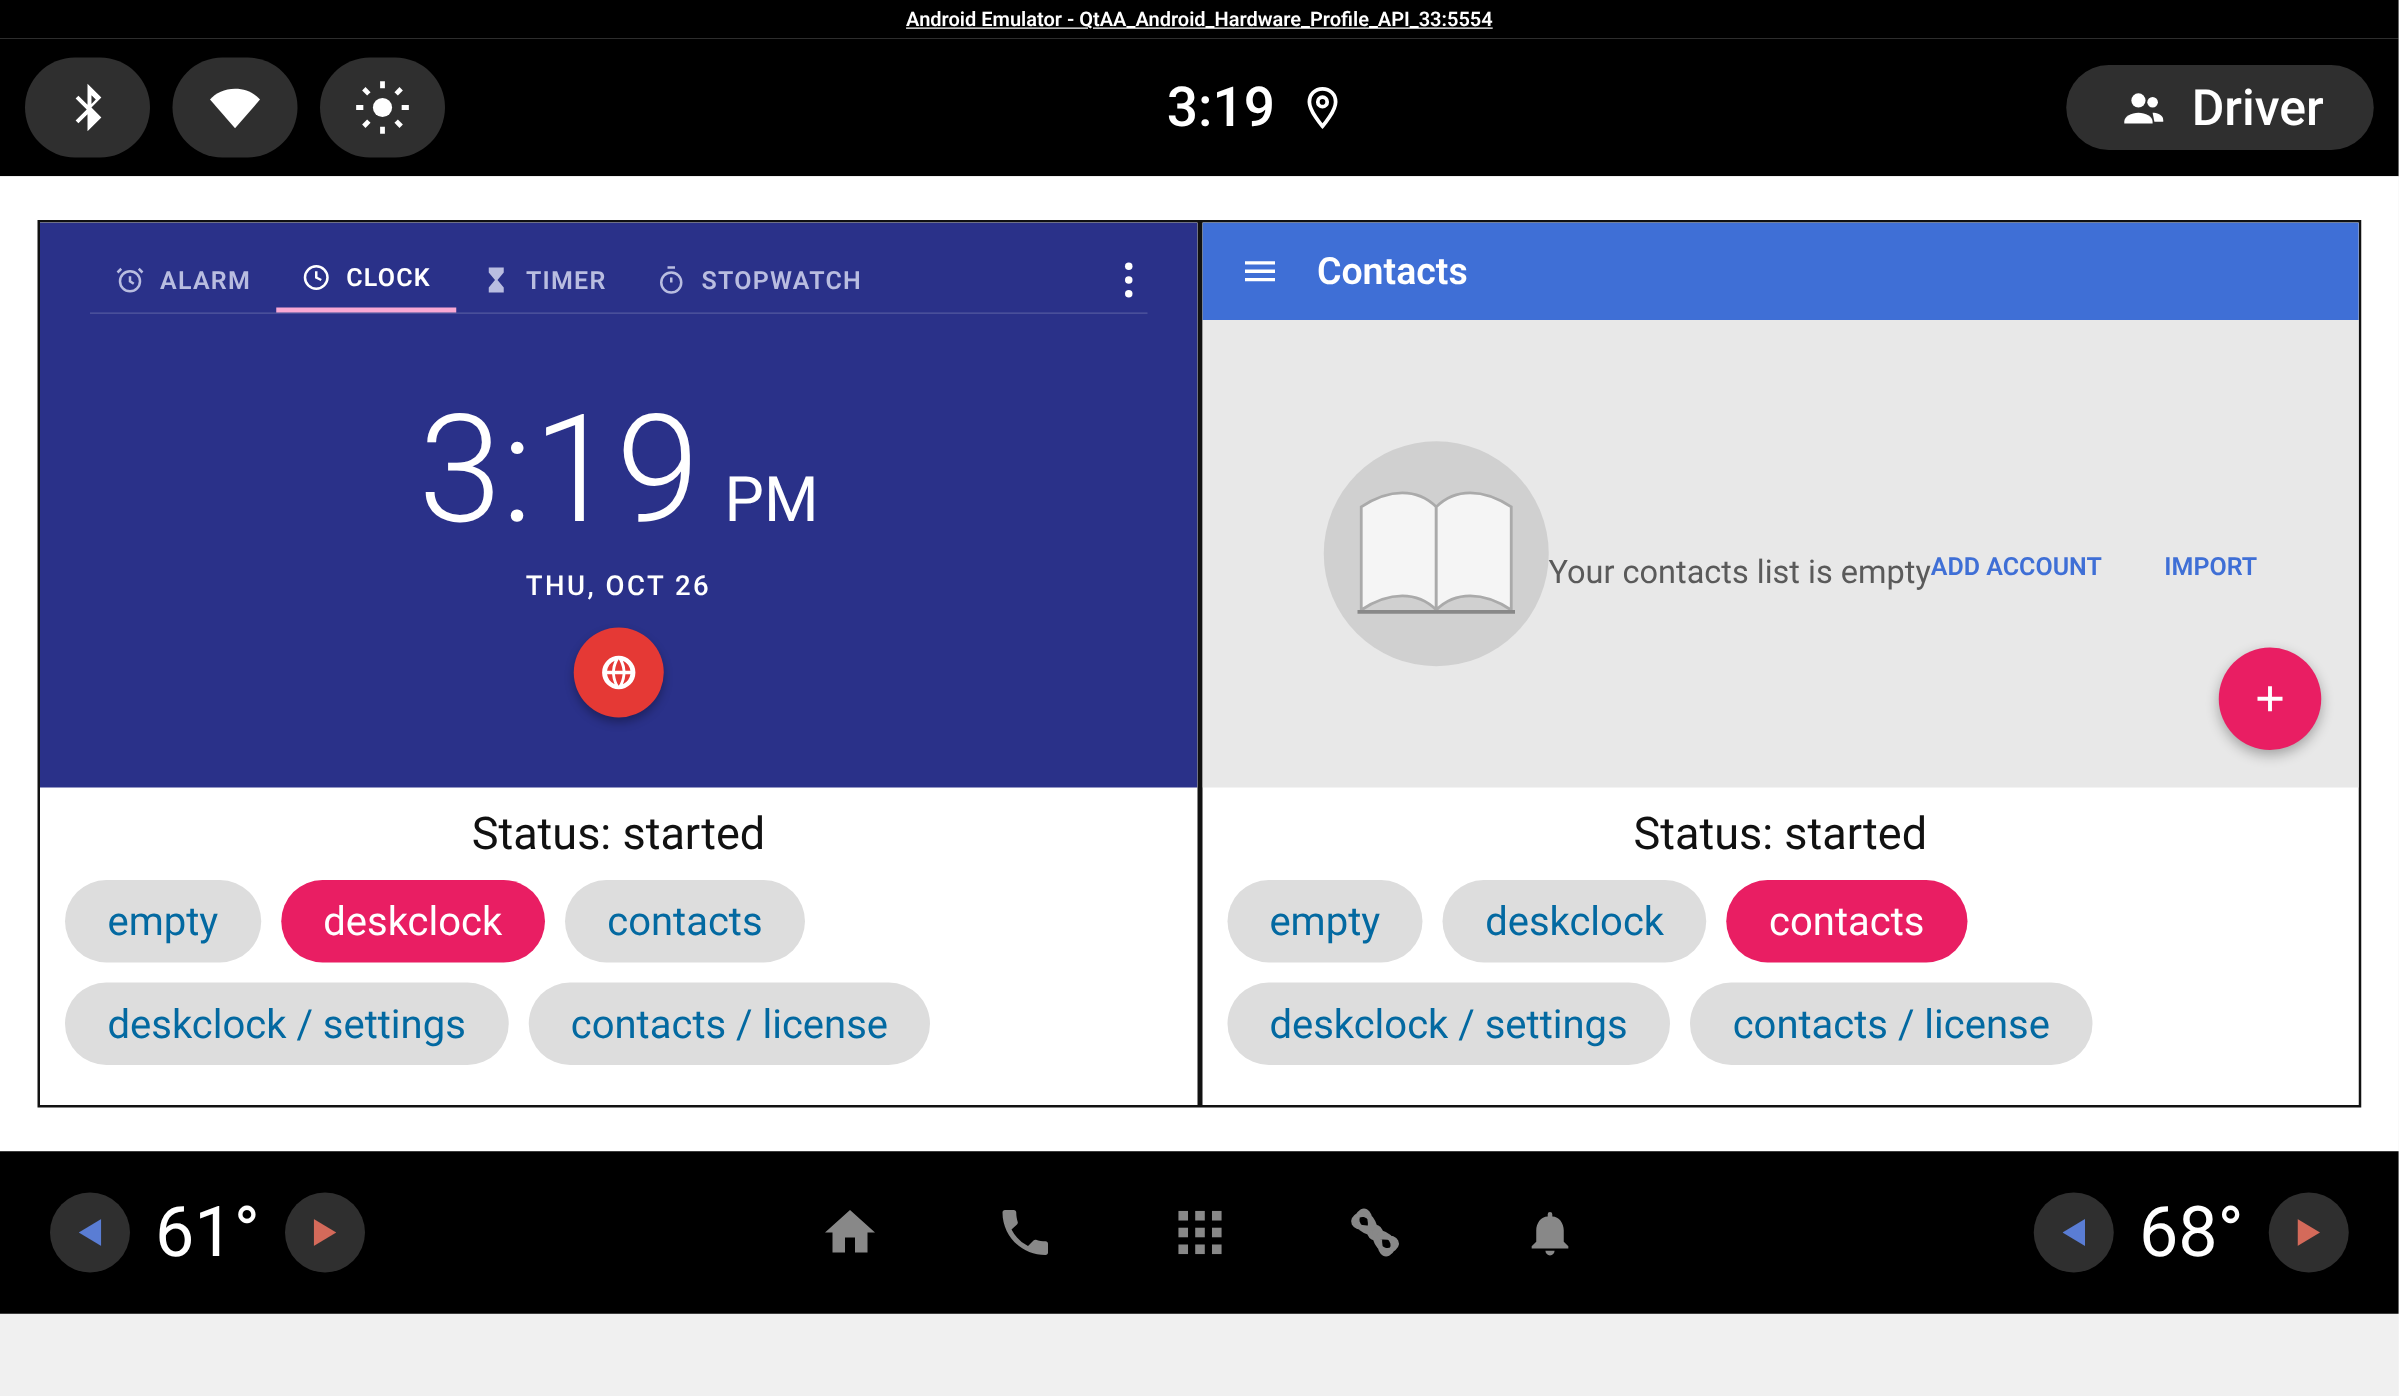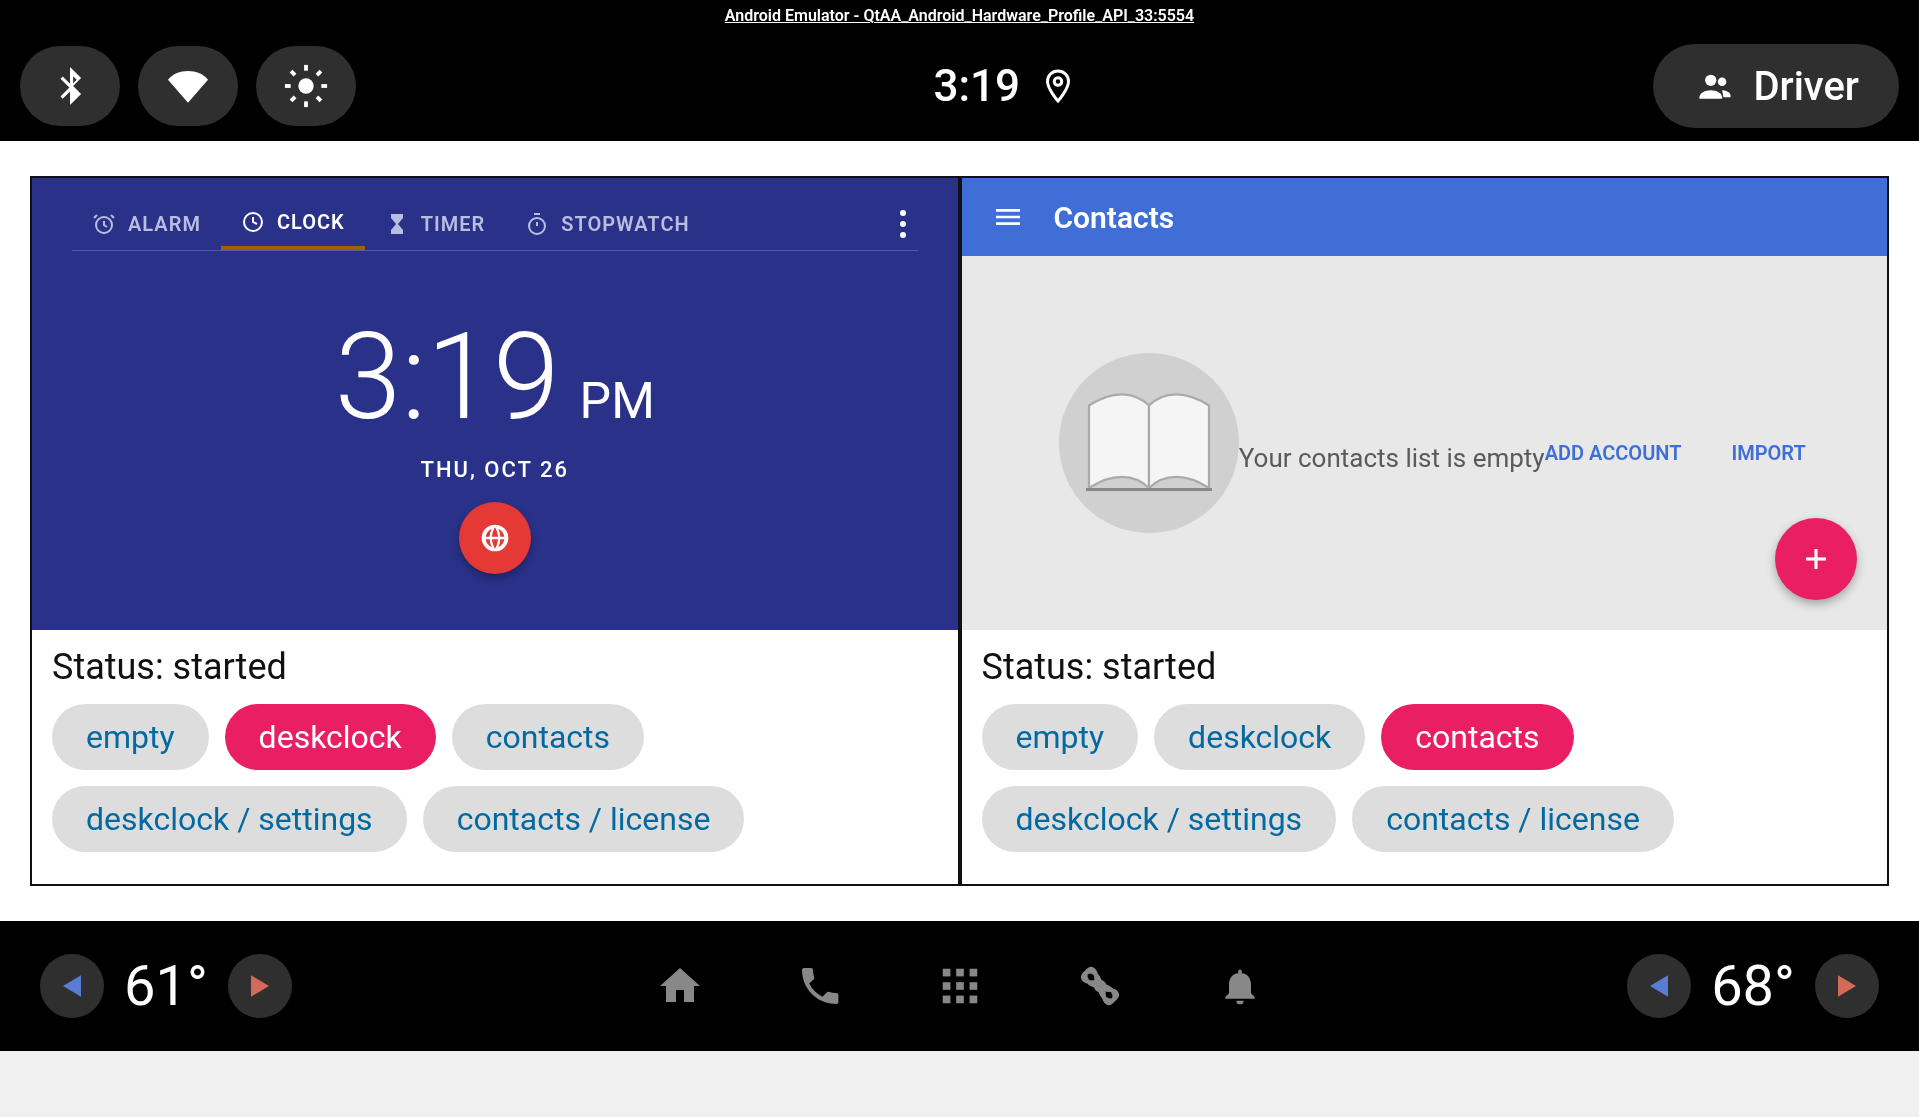--- a/index.html
+++ b/index.html
@@ -4,30 +4,30 @@
 <style>
 * { margin: 0; padding: 0; box-sizing: border-box; font-family: -apple-system, BlinkMacSystemFont, "Segoe UI", Roboto, sans-serif; }
 body { background: #f0f0f0; width: 1919px; height: 1117px; overflow: hidden; }
 
 .window-title { background: #000; color: #fff; text-align: center; padding: 6px 0; font-size: 16px; font-weight: 600; text-decoration: underline; }
 
 .status-bar { background: #000; height: 110px; display: flex; align-items: center; justify-content: space-between; padding: 0 20px; }
 .status-left { display: flex; gap: 18px; }
 .status-pill { background: #2f2f2f; border-radius: 50px; width: 100px; height: 80px; display: flex; align-items: center; justify-content: center; }
 .status-center { display: flex; align-items: center; gap: 20px; color: #fff; font-size: 44px; font-weight: 500; }
-.driver-pill { background: #2f2f2f; border-radius: 50px; height: 84px; padding: 0 40px; display: flex; align-items: center; gap: 16px; color: #fff; font-size: 40px; font-weight: 500; }
-
-.panels { display: flex; padding: 35px 30px; background: #fff; height: 780px; }
+.driver-pill { background: #2f2f2f; border-radius: 50px; height: 68px; padding: 0 40px; display: flex; align-items: center; gap: 16px; color: #fff; font-size: 40px; font-weight: 500; }
+
+.panels { display: flex; padding: 35px 30px; background: #fff; height: 780px; text-align: center; }
 .panel { flex: 1; border: 2px solid #111; background: #fff; display: flex; flex-direction: column; overflow: hidden; }
 
 
 .clock-app { background: #2a3189; height: 460px; display: flex; flex-direction: column; }
 .clock-tabs { display: flex; align-items: center; padding: 20px 40px 0 40px; color: #b9bde0; }
 .clock-tab { display: flex; align-items: center; gap: 12px; padding: 12px 20px; font-size: 20px; font-weight: 600; letter-spacing: 1px; cursor: pointer; }
-.clock-tab.active { color: #fff; border-bottom: 4px solid #a16207; }
+.clock-tab.active { color: #fff; border-bottom: 4px solid #f9a8d4; }
 .clock-tab-divider { height: 1px; background: rgba(255,255,255,0.2); margin: 0 40px; }
 .clock-display { flex: 1; display: flex; flex-direction: column; align-items: center; justify-content: center; color: #fff; }
 .clock-time { display: flex; align-items: baseline; gap: 20px; }
 .clock-big { font-size: 120px; font-weight: 300; }
 .clock-pm { font-size: 50px; font-weight: 400; }
 .clock-date { font-size: 22px; letter-spacing: 2px; margin-top: 10px; font-weight: 500; }
 .clock-fab { width: 72px; height: 72px; background: #e53935; border-radius: 50%; display: flex; align-items: center; justify-content: center; margin-top: 20px; box-shadow: 0 4px 8px rgba(0,0,0,.3); }
 .clock-kebab { margin-left: auto; display: flex; flex-direction: column; gap: 5px; padding: 12px; }
 .clock-kebab span { width: 6px; height: 6px; background: #fff; border-radius: 50%; }
 

